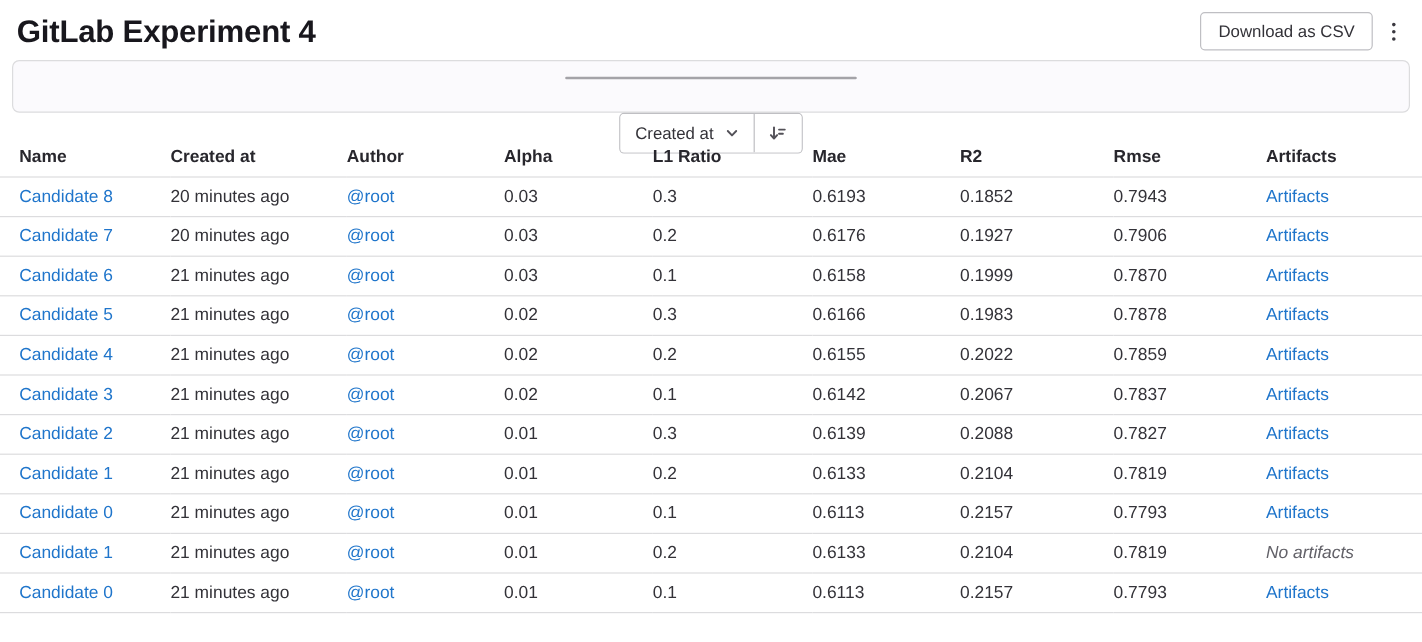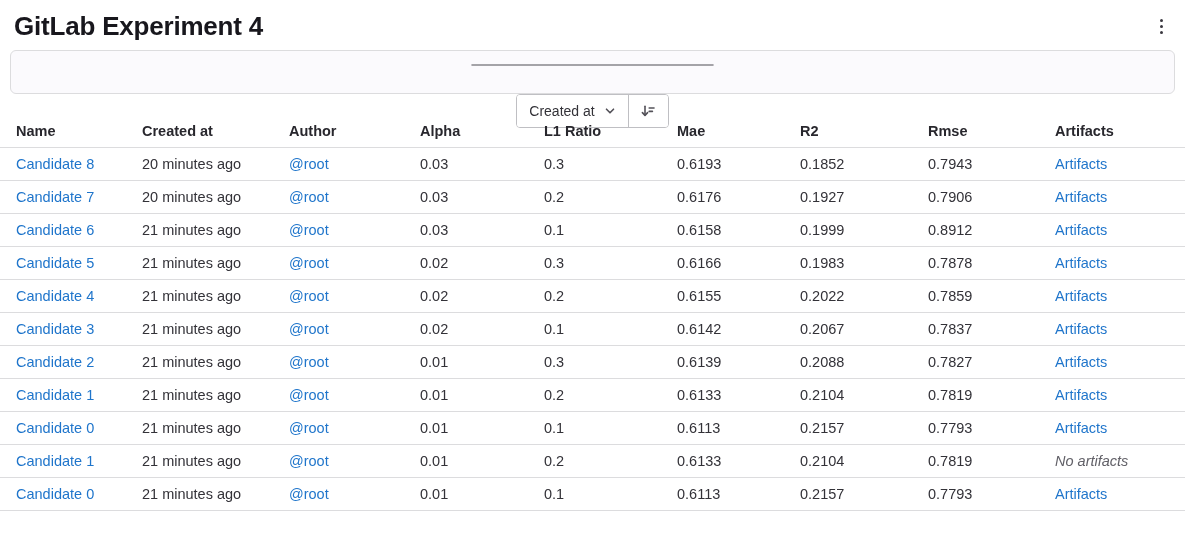--- a/index.html
+++ b/index.html
@@ -93,20 +93,21 @@
   svg{display:block;}
 </style>
 </head>
 <body>
 
 <div class="page">
 
   <div class="topbar">
     <h1 class="page-title">GitLab Experiment 4</h1>
     <div class="top-actions">
+      <button class="csv-btn">Download as CSV</button>
       <button class="kebab-btn">
         <span class="dot"></span>
         <span class="dot"></span>
         <span class="dot"></span>
       </button>
     </div>
   </div>
 
   <div class="filterbar">
     <div class="search-group">
@@ -185,21 +186,21 @@
           <td><a href="#">Artifacts</a></td>
         </tr>
         <tr>
           <td><a href="#">Candidate 6</a></td>
           <td><span>21 minutes ago</span></td>
           <td><a href="#">@root</a></td>
           <td><span>0.03</span></td>
           <td><span>0.1</span></td>
           <td><span>0.6158</span></td>
           <td><span>0.1999</span></td>
-          <td><span>0.8912</span></td>
+          <td><span>0.7870</span></td>
           <td><a href="#">Artifacts</a></td>
         </tr>
         <tr>
           <td><a href="#">Candidate 5</a></td>
           <td><span>21 minutes ago</span></td>
           <td><a href="#">@root</a></td>
           <td><span>0.02</span></td>
           <td><span>0.3</span></td>
           <td><span>0.6166</span></td>
           <td><span>0.1983</span></td>

